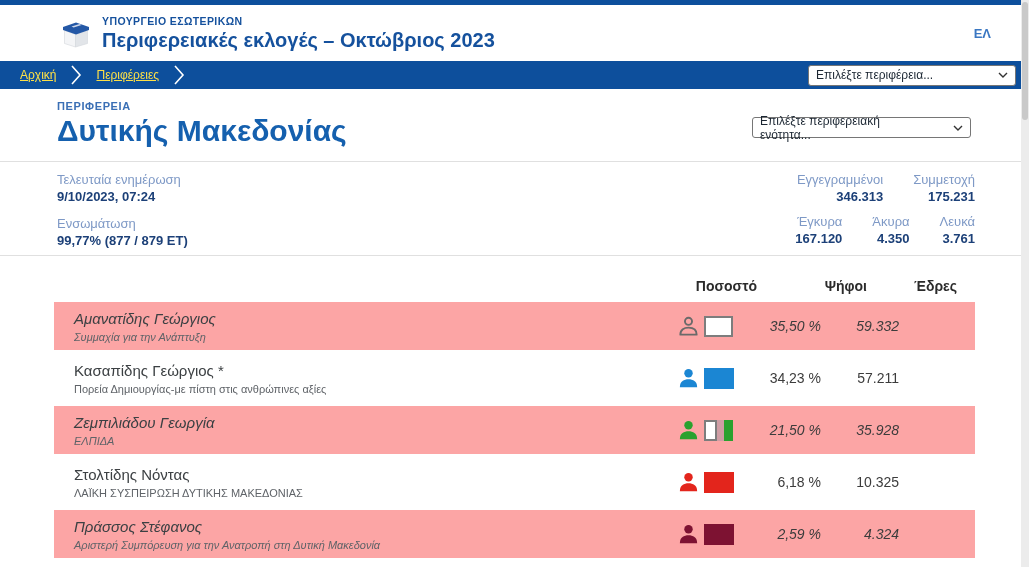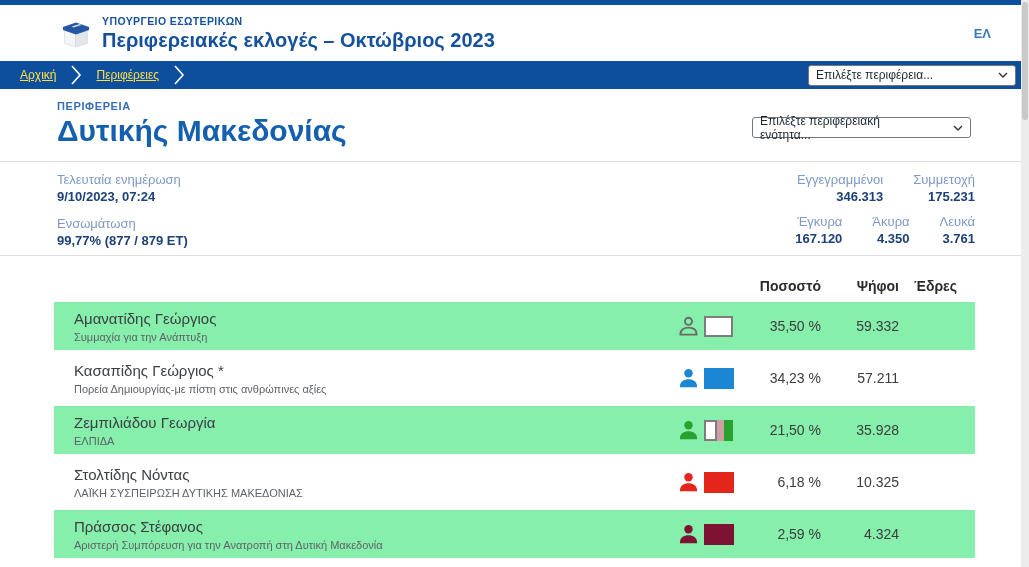--- a/index.html
+++ b/index.html
@@ -46,24 +46,24 @@
   .stat-label { font-size:13px; color:#7e99c6; line-height:17px; }
   .stat-value { font-size:13px; font-weight:700; color:#1c4078; line-height:17px; }
   .stats-right { position:absolute; right:54px; top:9px; display:flex; flex-direction:column; align-items:flex-end; }
   .stats-row { display:flex; justify-content:flex-end; gap:30px; margin-bottom:8px; }
   .stat-cell { text-align:right; }
 
   
   .results { padding:0 54px; }
   .grid-cols { display:grid; grid-template-columns:1fr 62px 82px 78px 58px; align-items:center;
     padding:0 18px 0 20px; }
-  .thead { height:46px; align-items:end; padding-bottom:8px; }
+  .thead { height:46px; align-items:end; padding-bottom:8px;gap:32px; }
   .th { font-size:14px; font-weight:700; color:#2b2b2b; text-align:right; }
   .row { height:48px; margin-bottom:4px; cursor:pointer; }
-  .row.shaded { background:#86efac; }
+  .row.shaded { background:#fca5a5;font-style:italic; }
   .cand { font-size:15px; color:#3c4043; }
   .party { font-size:11px; color:#5f6368; margin-top:4px; }
   .num { font-size:14px; color:#3c3c3c; text-align:right; }
   .icon-cell { display:flex; align-items:center; gap:4px; }
   .person { display:inline-flex; }
   .flag { display:inline-flex; height:21px; }
   .flag .seg { height:100%; display:inline-block; }
 
   
   .scrollbar { position:absolute; top:0; right:0; width:8px; height:567px; background:#ececec; }

